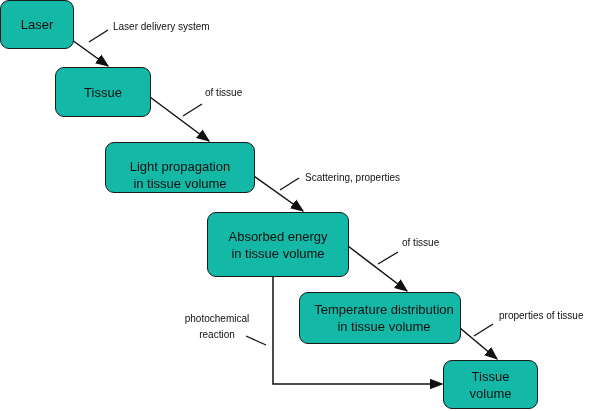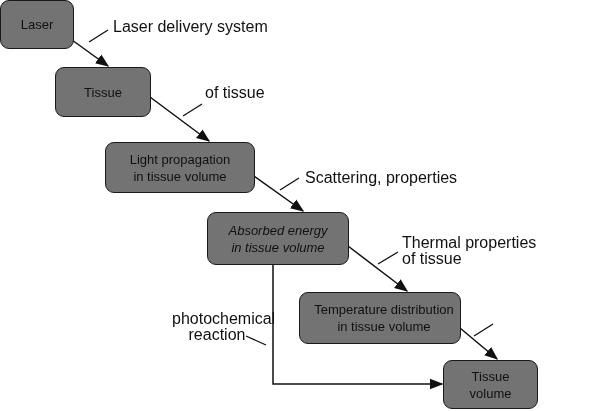--- a/index.html
+++ b/index.html
@@ -1,23 +1,23 @@
 <!DOCTYPE html>
 <html><head>
 <meta charset="utf-8">
 <style>
   html, body { margin:0; padding:0; background:#ffffff; }
   body { width:612px; height:411px; position:relative; overflow:hidden;
          font-family:"Liberation Sans", sans-serif; color:#111; }
   svg.wires { position:absolute; left:0; top:0; }
-  .box { position:absolute; box-sizing:border-box; background:#737373;
+  .box { position:absolute; box-sizing:border-box; background:#14b8a6;
          border:1.6px solid #1a1a1a; border-radius:9px;
          display:flex; align-items:center; justify-content:center;
          text-align:center; font-size:13px; line-height:17px; }
-  .lbl { position:absolute; font-size:16px; line-height:16px; white-space:nowrap; }
+  .lbl { position:absolute; font-size:10px; line-height:16px; white-space:nowrap; }
   .c { text-align:center; }
 </style>
 </head>
 <body>
 
 <svg class="wires" width="612" height="411">
   <defs>
     <marker id="ah" viewBox="0 0 10 10" refX="9" refY="5" markerWidth="9" markerHeight="9" orient="auto">
       <path d="M0,1 L10,5 L0,9 z" fill="#111"></path>
     </marker>
@@ -35,27 +35,27 @@
   <line x1="474" y1="336" x2="493" y2="324" stroke="#111" stroke-width="1.3"></line>
   <line x1="246" y1="336" x2="266" y2="345" stroke="#111" stroke-width="1.3"></line>
 </svg>
 
 <div class="box" style="left:0;top:0;width:74px;height:49px;">
   <span>Laser</span>
 </div>
 <div class="box" style="left:55px;top:67px;width:96px;height:50px;">
   <span>Tissue</span>
 </div>
-<div class="box" style="left:105px;top:142px;width:150px;height:51px;">
+<div class="box" style="left:105px;top:142px;width:150px;height:51px;align-items:flex-end;">
   <div>
       <div>Light propagation</div>
   <div>in tissue volume</div>
     </div>
 </div>
-<div class="box" style="left:207px;top:212px;width:142px;height:53px;font-style:italic;">
+<div class="box" style="left:207px;top:212px;width:142px;height:65px;">
   <div>
       <div>Absorbed energy</div>
   <div>in tissue volume</div>
     </div>
 </div>
 <div class="box" style="left:299px;top:292px;width:162px;height:52px;padding-left:8px;">
   <div>
       <div>Temperature distribution</div>
   <div>in tissue volume</div>
     </div>
@@ -66,21 +66,21 @@
   <div>volume</div>
     </div>
 </div>
 
 <div class="lbl" style="left:113px;top:19px;">Laser delivery system</div>
 <div class="lbl" style="left:205px;top:85px;">
   <div>of tissue</div>
 </div>
 <div class="lbl" style="left:305px;top:170px;">Scattering, properties</div>
 <div class="lbl" style="left:402px;top:235px;">
-  <div>Thermal properties</div>
   <div>of tissue</div>
 </div>
 <div class="lbl" style="left:499px;top:308px;">
+  <div>properties of tissue</div>
 </div>
 <div class="lbl c" style="left:172px;top:311px;width:90px;">
   <div>photochemical</div>
   <div>reaction</div>
 </div>
 
 </body></html>

